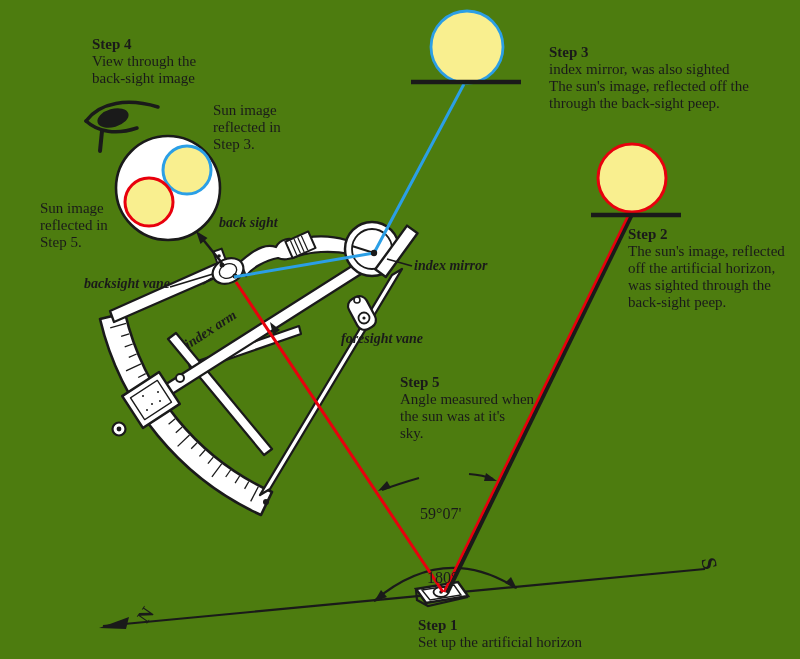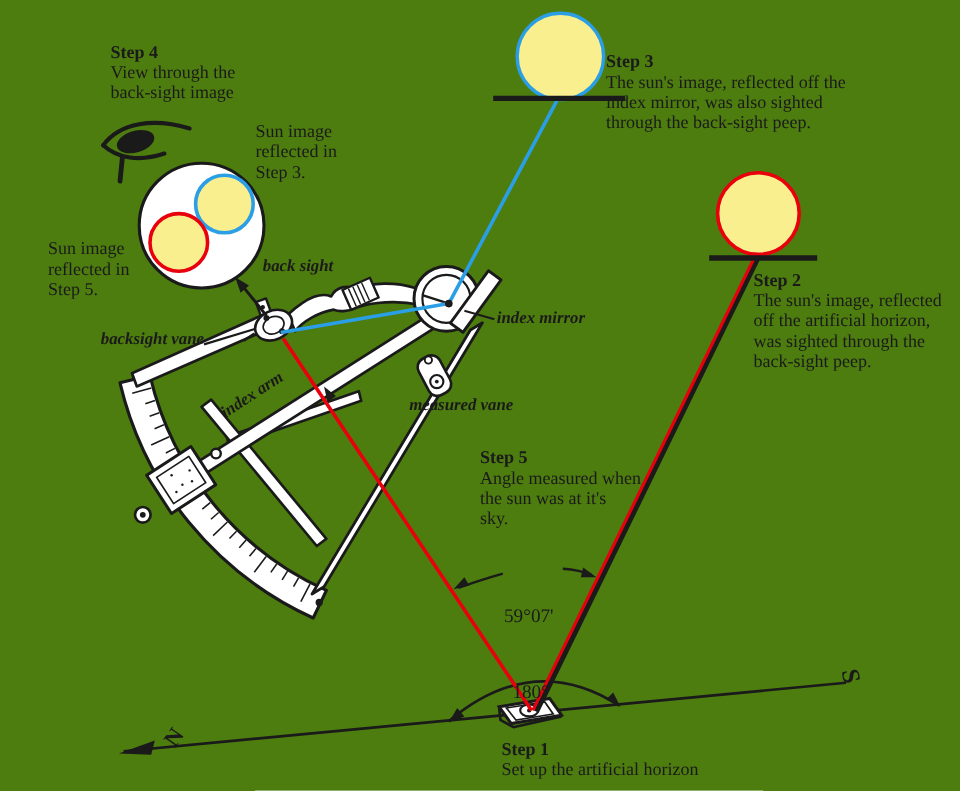--- a/index.html
+++ b/index.html
@@ -174,24 +174,24 @@
     <line x1="591" y1="215" x2="681" y2="215" stroke="#1a1a1a" stroke-width="4.5"></line>
   </g>
 </svg>
 
   <div class="txt" style="left:92px;top:36px">
     <div class="step-title">Step 4</div>
     <div>View through the</div>
     <div>back-sight image</div>
   </div>
 
-  <div class="txt" style="left:505px;top:44px">
+  <div class="txt" style="left:549px;top:44px">
     <div class="step-title">Step 3</div>
+    <div>index mirror, was also sighted</div>
     <div>The sun's image, reflected off the</div>
-    <div>index mirror, was also sighted</div>
     <div>through the back-sight peep.</div>
   </div>
 
   <div class="txt" style="left:628px;top:226px">
     <div class="step-title">Step 2</div>
     <div>The sun's image, reflected</div>
     <div>off the artificial horizon,</div>
     <div>was sighted through the</div>
     <div>back-sight peep.</div>
   </div>
@@ -217,20 +217,20 @@
   <div class="txt" style="left:40px;top:200px">
     <div>Sun image</div>
     <div>reflected in</div>
     <div>Step 5.</div>
   </div>
 
   <div class="lbl" style="left:219px;top:215px">back sight</div>
   <div class="lbl" style="left:414px;top:258px">index mirror</div>
   <div class="lbl" style="left:84px;top:276px">backsight vane</div>
   <div class="lbl" style="left:186px;top:338px;transform:rotate(-33deg);transform-origin:0 50%">index arm</div>
-  <div class="lbl" style="left:341px;top:331px">measured vane</div>
+  <div class="lbl" style="left:341px;top:331px">foresight vane</div>
 
   <div class="angle" style="left:420px;top:465px">59°07'</div>
   <div class="angle" style="left:427px;top:529px">180°</div>
 
   <div class="compass" style="left:139px;top:604px;font-size:19px;transform:rotate(-55deg)">N</div>
   <div class="compass" style="left:703px;top:551px;font-size:21px;transform:rotate(78deg)">S</div>
 </div>
 
 </body></html>

